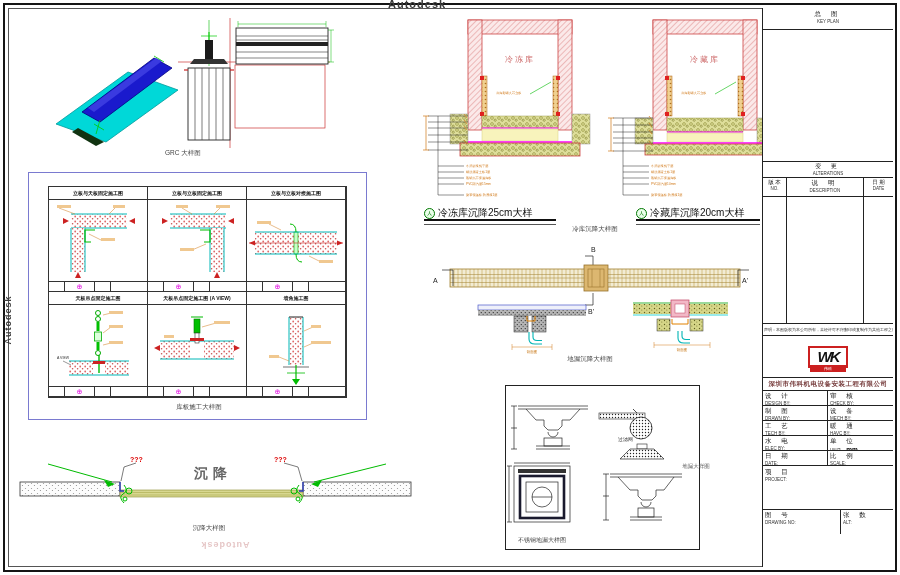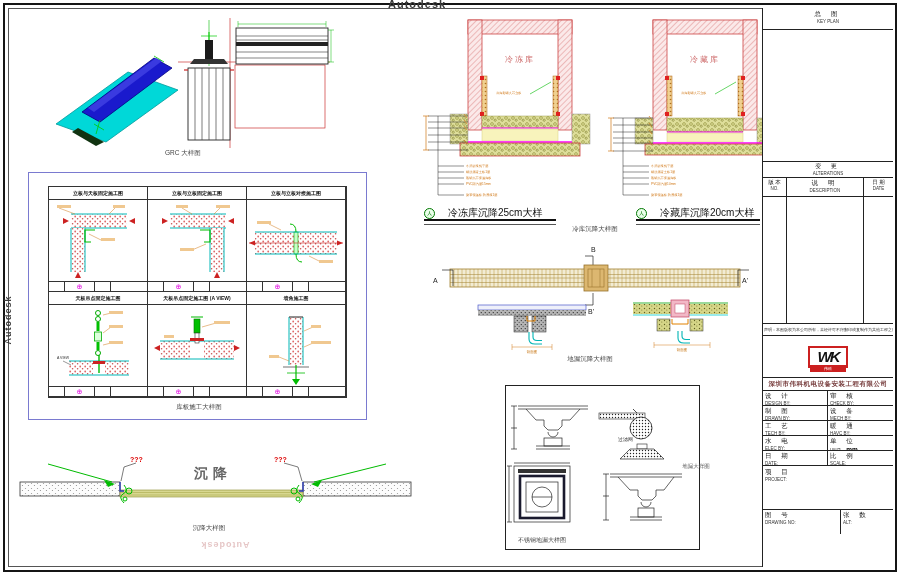--- a/index.html
+++ b/index.html
@@ -23,21 +23,21 @@
          border:1px solid #333;background:#fff;}
   .gh{border-right:1px solid #333;border-bottom:1px solid #333;font-size:5px;font-weight:bold;
       display:flex;align-items:center;justify-content:center;color:#111;overflow:hidden;white-space:nowrap;}
   .gb{border-right:1px solid #333;border-bottom:1px solid #333;overflow:hidden;}
   .gf{border-right:1px solid #333;border-bottom:1px solid #333;display:flex;}
   .gf>div{border-right:1px solid #333;height:100%;box-sizing:border-box;}
   .gf .f1{width:16px;} .gf .f2{width:30px;display:flex;align-items:center;justify-content:center;}
   .gf .f3{width:16px;} .gf .f4{flex:1;border-right:none;}
   .smark{color:#e000e0;font-size:7px;line-height:8px;}
   
-  .sect-title{display:flex;align-items:center;gap:13px;font-size:10px;color:#111;white-space:nowrap;}
+  .sect-title{display:flex;align-items:center;gap:3px;font-size:10px;color:#111;white-space:nowrap;}
   .dmark{width:9px;height:9px;border:1px solid #007700;border-radius:50%;color:#007700;
          font-size:5px;line-height:8px;text-align:center;flex:0 0 auto;background:#eaffea;}
   .dbl{height:3px;border-top:2px solid #111;border-bottom:1px solid #555;}
   
   
   .ssbox{left:505px;top:385px;width:193px;height:163px;border:1px solid #222;}
   
   .tb{left:762px;top:8px;width:131px;height:559px;border-left:1.5px solid #222;box-sizing:border-box;
       display:flex;flex-direction:column;font-size:6px;color:#222;background:#fff;}
   .tb *{box-sizing:border-box;}

